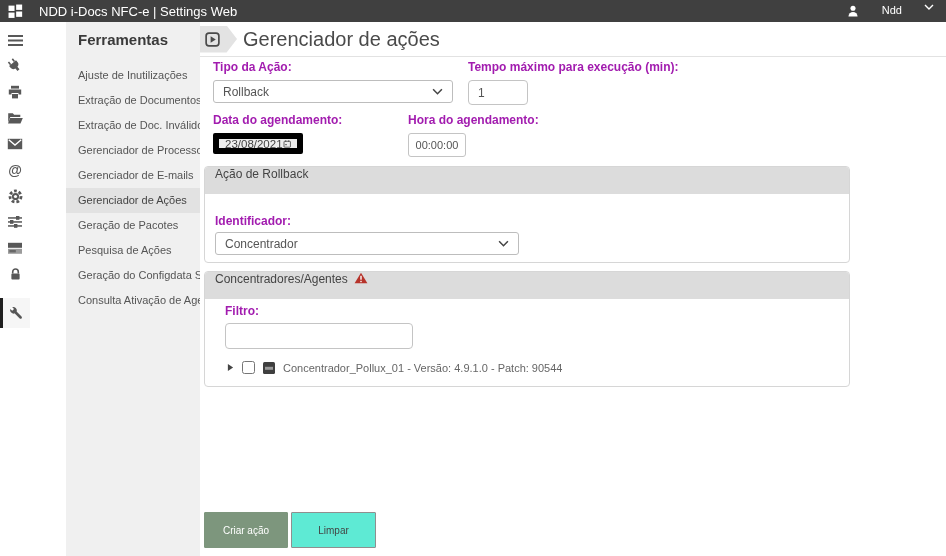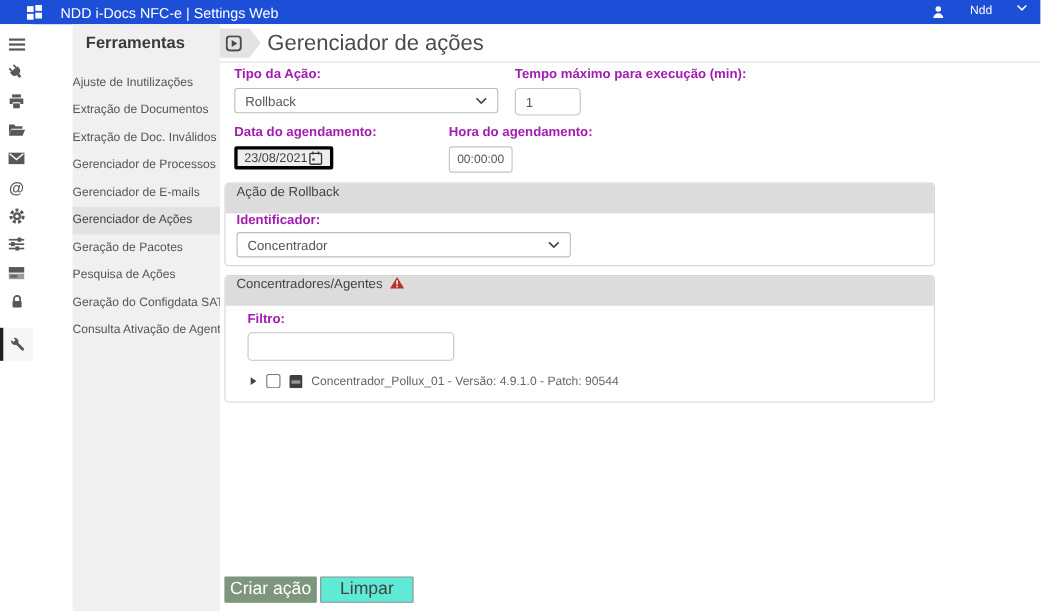--- a/index.html
+++ b/index.html
@@ -1,21 +1,21 @@
 <!DOCTYPE html>
 <html><head>
 <meta charset="utf-8">
 <style>
   * { margin:0; padding:0; box-sizing:border-box; }
   html,body { width:946px; height:556px; overflow:hidden; background:#fff;
               font-family:"Liberation Sans", sans-serif; }
 
   
-  .topbar { height:22px; background:#1d4ed8; display:flex; align-items:center;
-            color:#fff; padding:0 12px 0 24px; }
+  .topbar { height:22px; background:#404040; display:flex; align-items:center;
+            color:#fff; padding:0 12px 0 8px; }
   .topbar .logo { width:15px; height:15px; display:flex; }
   .topbar .app-title { font-size:13px; margin-left:16px; font-weight:400; }
   .topbar .user { margin-left:auto; display:flex; align-items:flex-start; gap:22px; cursor:pointer; }
   .topbar .user-name { font-size:11px; }
 
   
   .shell { display:flex; height:534px; }
 
   
   .iconstrip { width:30px; background:#fff; padding-top:5px; display:flex;
@@ -24,21 +24,21 @@
                 cursor:pointer; }
   .strip-item svg, .strip-item span { opacity:.85; }
   .strip-item.at { font-size:14px; font-weight:700; color:#3b3b3b; }
   .strip-item.selected { margin-top:11px; height:30px; border-left:3px solid #1f1f1f;
                          background:#f6f6f6; }
 
   
   .sidebar { width:134px; background:#f0f0f0; padding-top:9px;margin-left:36px; }
   .sidebar-title { font-size:15px; font-weight:600; color:#3a3a3a; padding:0 0 15px 12px; }
   .menu-item { height:25px; line-height:25px; font-size:11px; color:#555;
-               cursor:pointer; white-space:nowrap; overflow:hidden; }
+               padding-left:12px; cursor:pointer; white-space:nowrap; overflow:hidden; }
   .menu-item.selected { background:#e2e2e2; color:#444; }
 
   
   .content { flex:1; background:#fff; position:relative; }
   .content-header { height:35px; display:flex; align-items:center;
                     border-bottom:1px solid #e2e2e2; }
   .title-arrow { width:37px; height:27px; background:#e3e3e3; flex:none;
                  clip-path:polygon(0 0,72% 0,100% 50%,72% 100%,0 100%);
                  display:flex; align-items:center; padding-left:5px; }
   .page-title { font-size:20px; color:#4a4a4a; font-weight:400; margin-left:6px; }
@@ -50,44 +50,44 @@
   .cell2a { width:195px; }
   label.fld { display:block; font-size:12px; font-weight:bold; color:#a21caf;
               line-height:13px; margin-bottom:6px; }
   .select { width:240px; height:23px; border:1px solid #bdbdbd; border-radius:3px;
             background:#fff; display:flex; align-items:center; justify-content:space-between;
             padding:0 9px; font-size:12px; color:#555; cursor:pointer;gap:13px; }
   .select.narrow { width:304px; }
   input.num { width:60px; height:25px; border:1px solid #c4c4c4; border-radius:4px;
               padding-left:9px; font-size:12px; color:#555;
               font-family:"Liberation Sans", sans-serif; }
-  .datebox { width:90px; height:21px; background:#ededed; border:3px solid #000000;
+  .datebox { width:90px; height:21px; background:#ededed; border:6px solid #000000;
              border-radius:2px; display:flex; align-items:center;
              justify-content:space-between; padding:0 6px; font-size:11.5px; color:#444;
              cursor:pointer; }
   input.time { width:58px; height:24px; border:1px solid #c4c4c4; border-radius:3px;
                text-align:center; font-size:11px; color:#555;
                font-family:"Liberation Sans", sans-serif; }
 
   .panel { width:646px; border:1px solid #d6d6d6; border-radius:4px; overflow:hidden;
            margin-bottom:8px; background:#fff; }
   .panel-header { height:27px; background:#dcdcdc; display:flex; 
                   gap:6px; padding-left:10px; font-size:12px; color:#444; }
-  .panel-body { padding:0 10px 7px; }
+  .panel-body { padding:21px 10px 7px; }
   .panel-body.indent { padding:6px 10px 10px 20px; }
   input.filter { width:188px; height:26px; border:1px solid #c4c4c4; border-radius:4px;
                  padding-left:8px; font-size:12px; color:#555;
                  font-family:"Liberation Sans", sans-serif; }
   .tree-row { display:flex; align-items:center; margin:12px 0 2px 2px; gap:8px; }
   .tree-row input[type=checkbox] { width:13px; height:13px; margin:0; cursor:pointer; }
   .tree-label { font-size:11px; color:#666; }
   .expander { cursor:pointer; display:flex; }
 
   .actions { position:absolute; left:4px; bottom:8px; display:flex; gap:3px; }
-  .btn { height:24px; font-size:16px; cursor:pointer; border-radius:1px;
+  .btn { height:36px; font-size:10px; cursor:pointer; border-radius:1px;
          font-family:"Liberation Sans", sans-serif; }
   .btn.primary { width:84px; background:#7d967d; color:#fff; border:1px solid #7d967d; }
   .btn.secondary { width:85px; background:#5eead4; color:#444; border:1px solid #8f8f8f; }
 
   svg { display:block; }
 </style>
 </head>
 <body>
 
 <div class="topbar">

